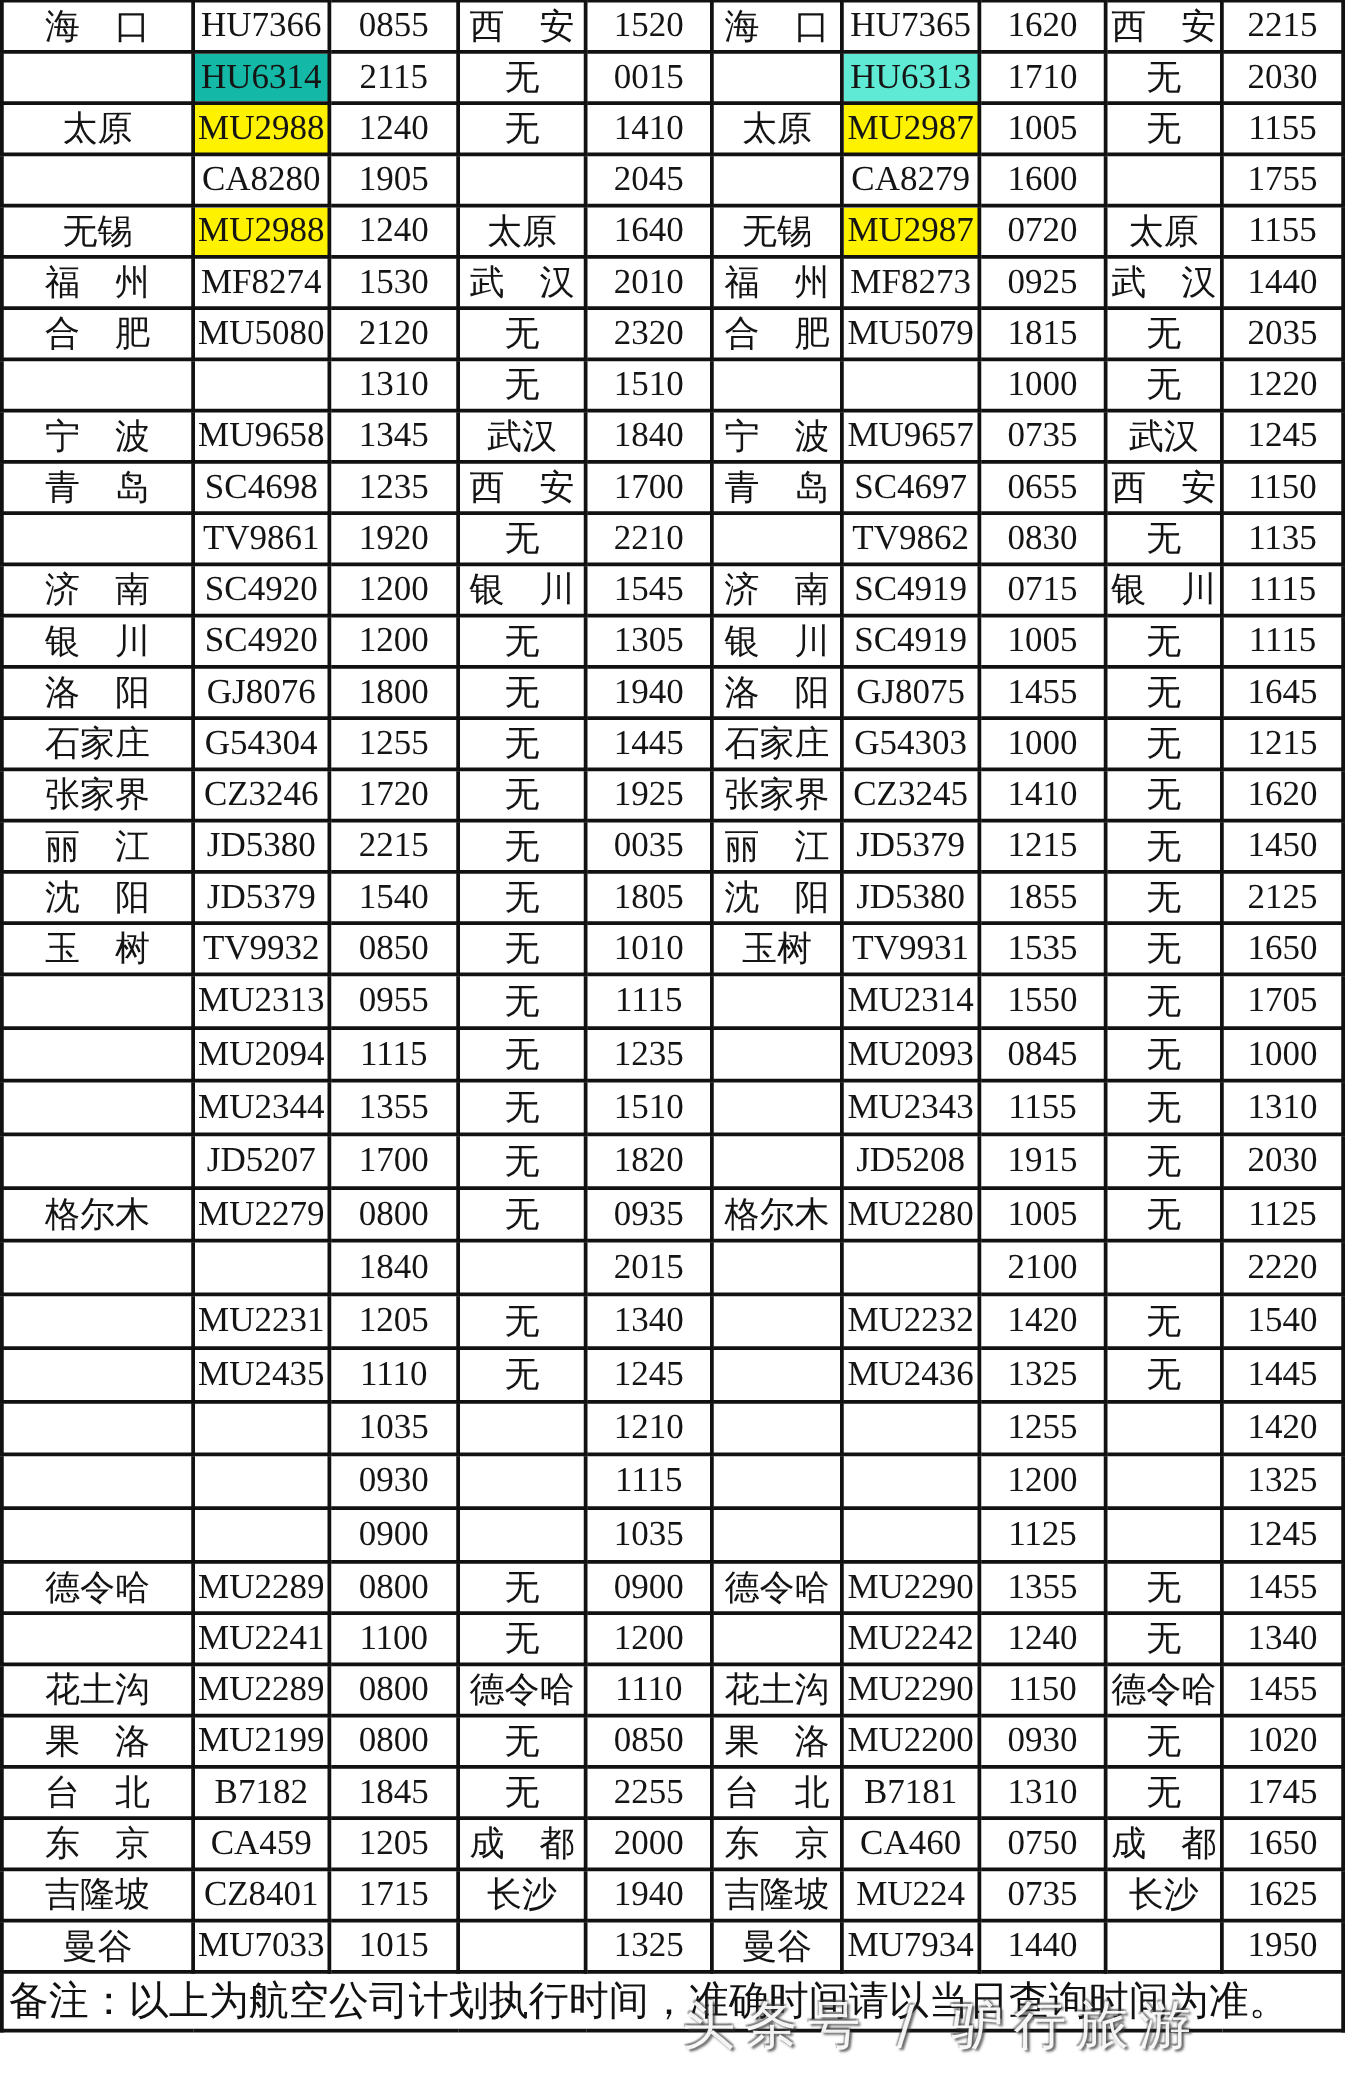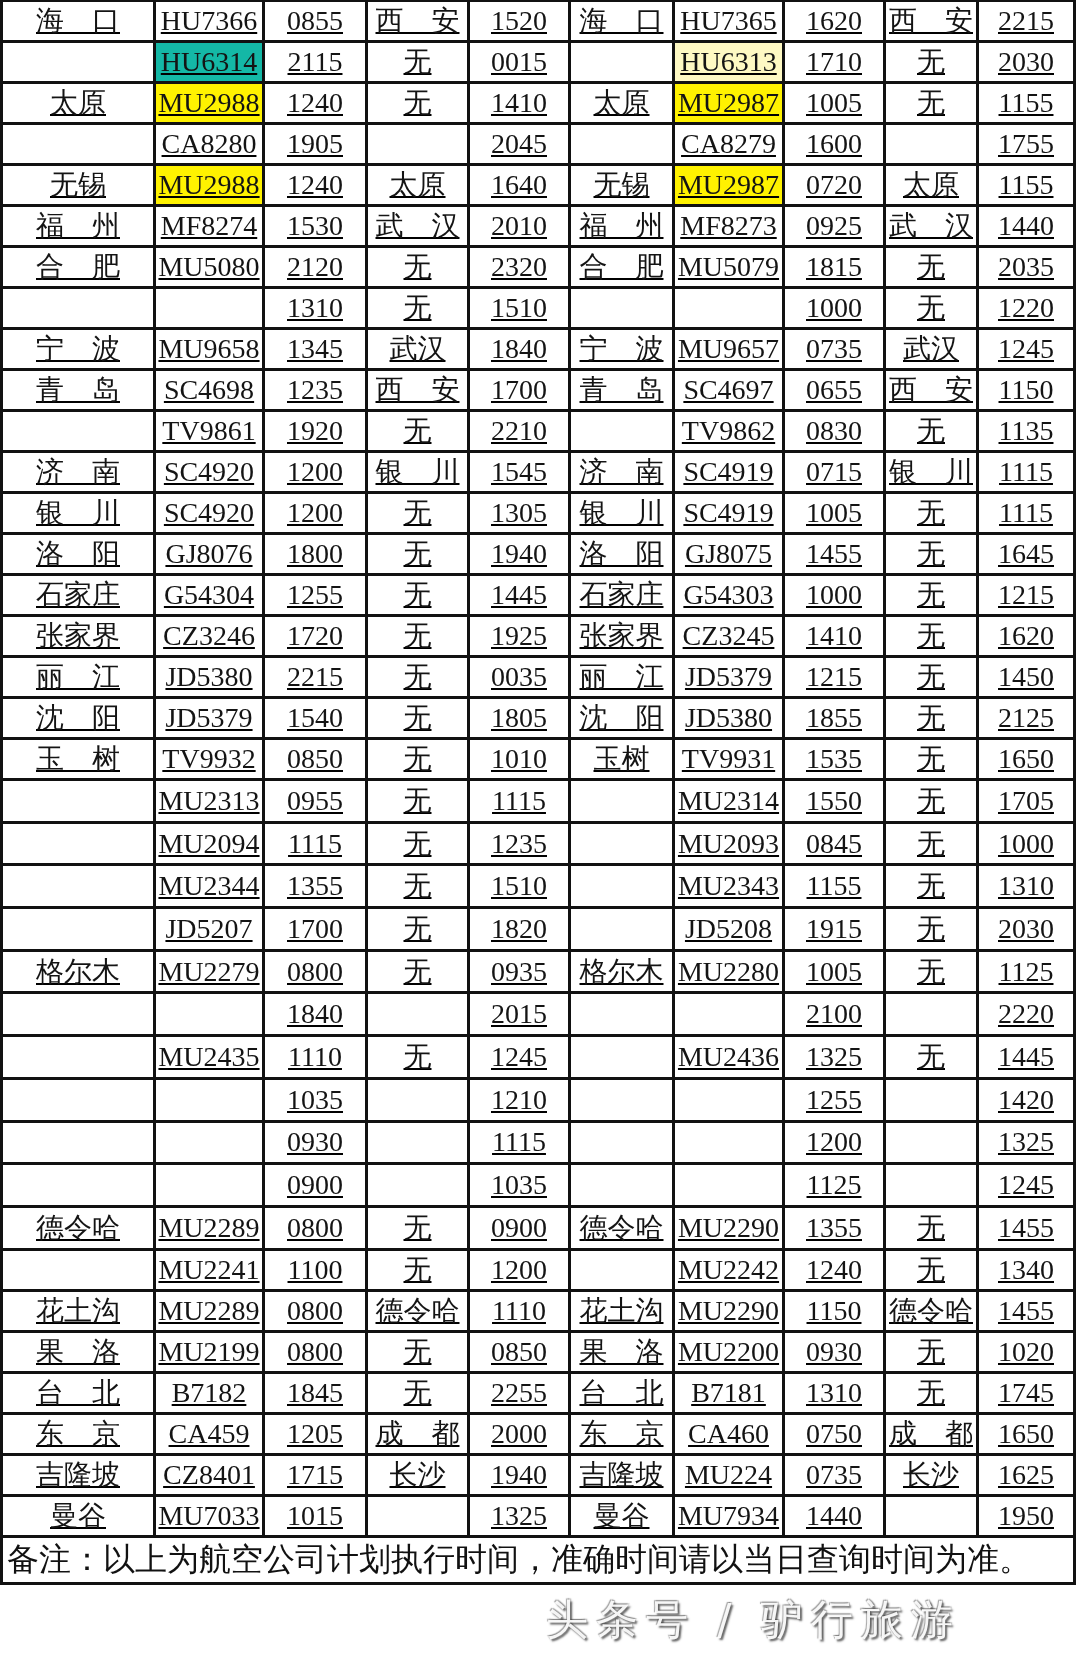--- a/index.html
+++ b/index.html
@@ -16,21 +16,21 @@
       border: 3px solid #111111;
       padding: 0;
       text-align: center; vertical-align: middle;
       font-size: 28px; color: #141414;
       white-space: nowrap; overflow: hidden;
       background: #ffffff;
     }
     td.num { font-family: "Liberation Serif", serif; }
     td.cjk { font-family: "DejaVu Sans", sans-serif; }
     td.hl  { background: #FFF200; }
-    tbody tr { height: 41px; text-decoration: underline; }
+    tbody tr { height: 41px; }
     tbody tr:nth-child(n+20):nth-child(-n+30) { height: 42.7px; }
     tbody tr:nth-child(n+31) { height: 41.1px; }
     tfoot tr { height: 46px; }
     tfoot td.footnote {
       text-align: left; padding-left: 4px;
       font-family: Liberation Mono, monospace;
       font-size: 32px; color: #111111;
     }
     .watermark {
       position: absolute; left: 546px; top: 1592px;
@@ -70,21 +70,21 @@
         <td class="cjk">西　安</td>
         <td class="num">2215</td>
       </tr>
       <tr>
         <td class="cjk"></td>
         <td class="num hl" style="background: #14b8a6;">HU6314</td>
         <td class="num">2115</td>
         <td class="cjk">无</td>
         <td class="num">0015</td>
         <td class="cjk"></td>
-        <td class="num hl" style="background: #fef9c3;">HU6313</td>
+        <td class="num hl" style="background: #5eead4;">HU6313</td>
         <td class="num">1710</td>
         <td class="cjk">无</td>
         <td class="num">2030</td>
       </tr>
       <tr>
         <td class="cjk">太原</td>
         <td class="num hl" style="background: rgb(255, 242, 0);">MU2988</td>
         <td class="num">1240</td>
         <td class="cjk">无</td>
         <td class="num">1410</td>
@@ -350,20 +350,32 @@
         <td class="cjk"></td>
         <td class="num"></td>
         <td class="num">1840</td>
         <td class="cjk"></td>
         <td class="num">2015</td>
         <td class="cjk"></td>
         <td class="num"></td>
         <td class="num">2100</td>
         <td class="cjk"></td>
         <td class="num">2220</td>
+      </tr>
+      <tr>
+        <td class="cjk"></td>
+        <td class="num">MU2231</td>
+        <td class="num">1205</td>
+        <td class="cjk">无</td>
+        <td class="num">1340</td>
+        <td class="cjk"></td>
+        <td class="num">MU2232</td>
+        <td class="num">1420</td>
+        <td class="cjk">无</td>
+        <td class="num">1540</td>
       </tr>
       <tr>
         <td class="cjk"></td>
         <td class="num">MU2435</td>
         <td class="num">1110</td>
         <td class="cjk">无</td>
         <td class="num">1245</td>
         <td class="cjk"></td>
         <td class="num">MU2436</td>
         <td class="num">1325</td>

